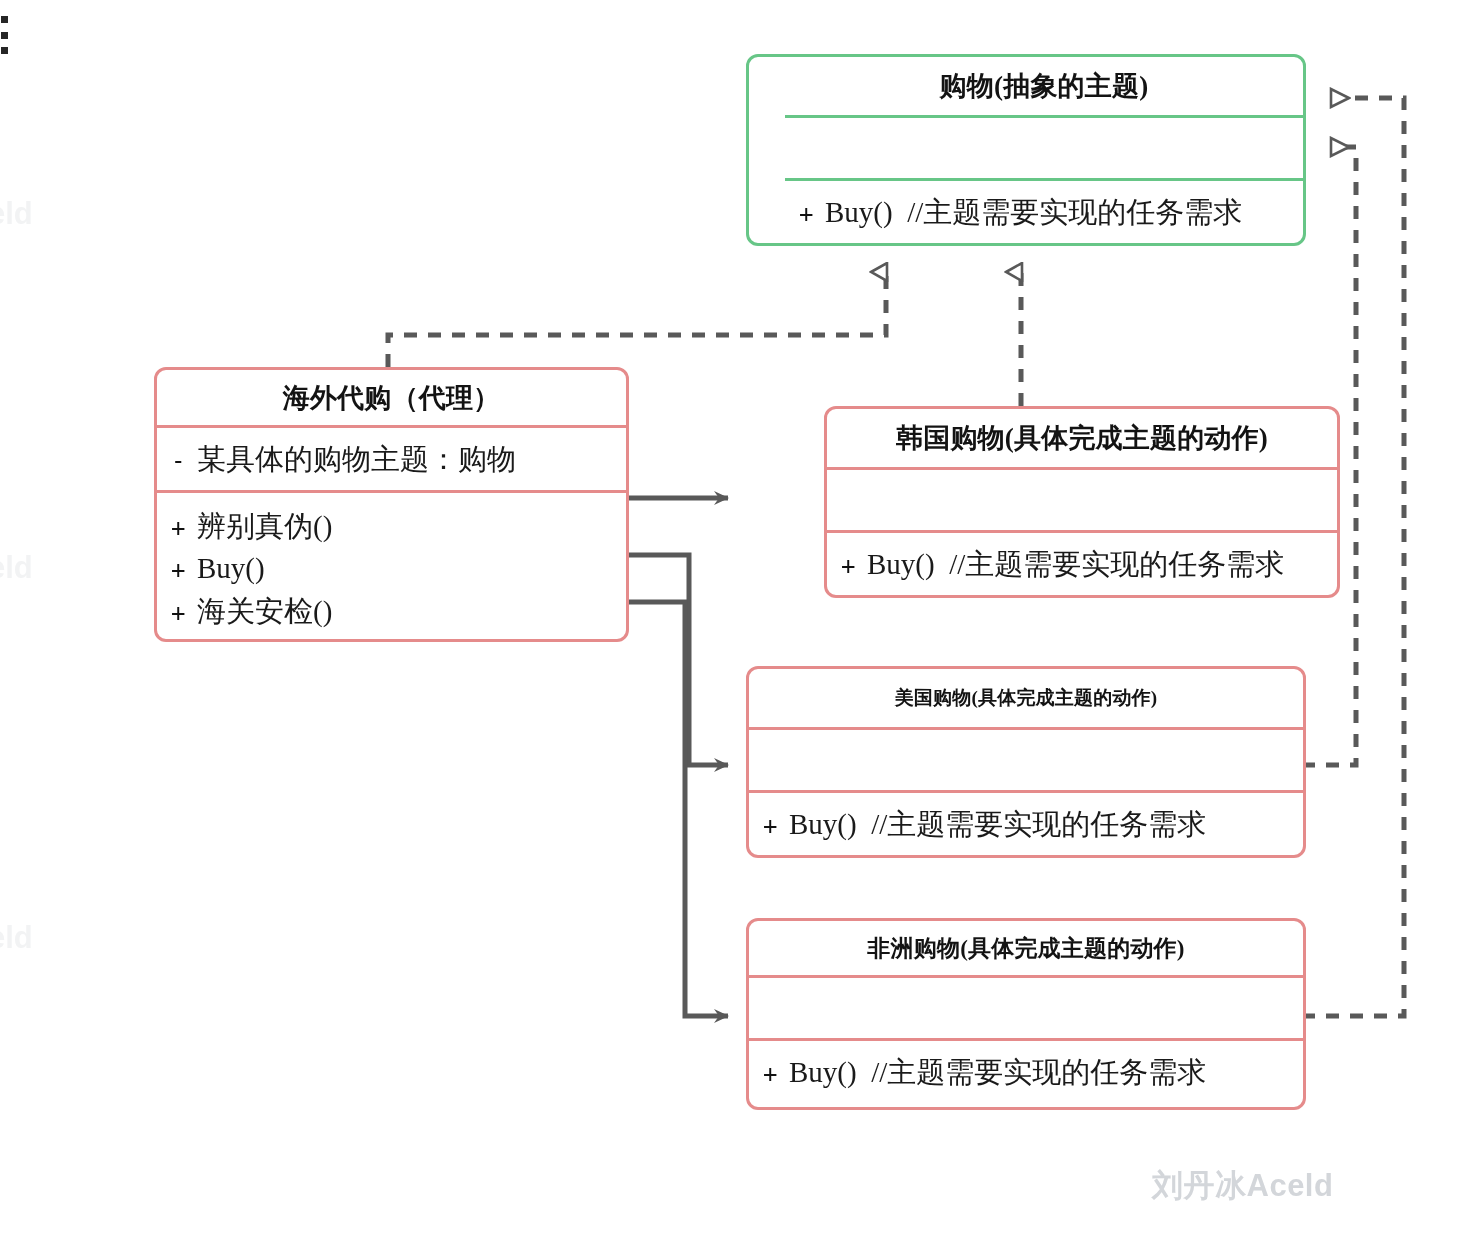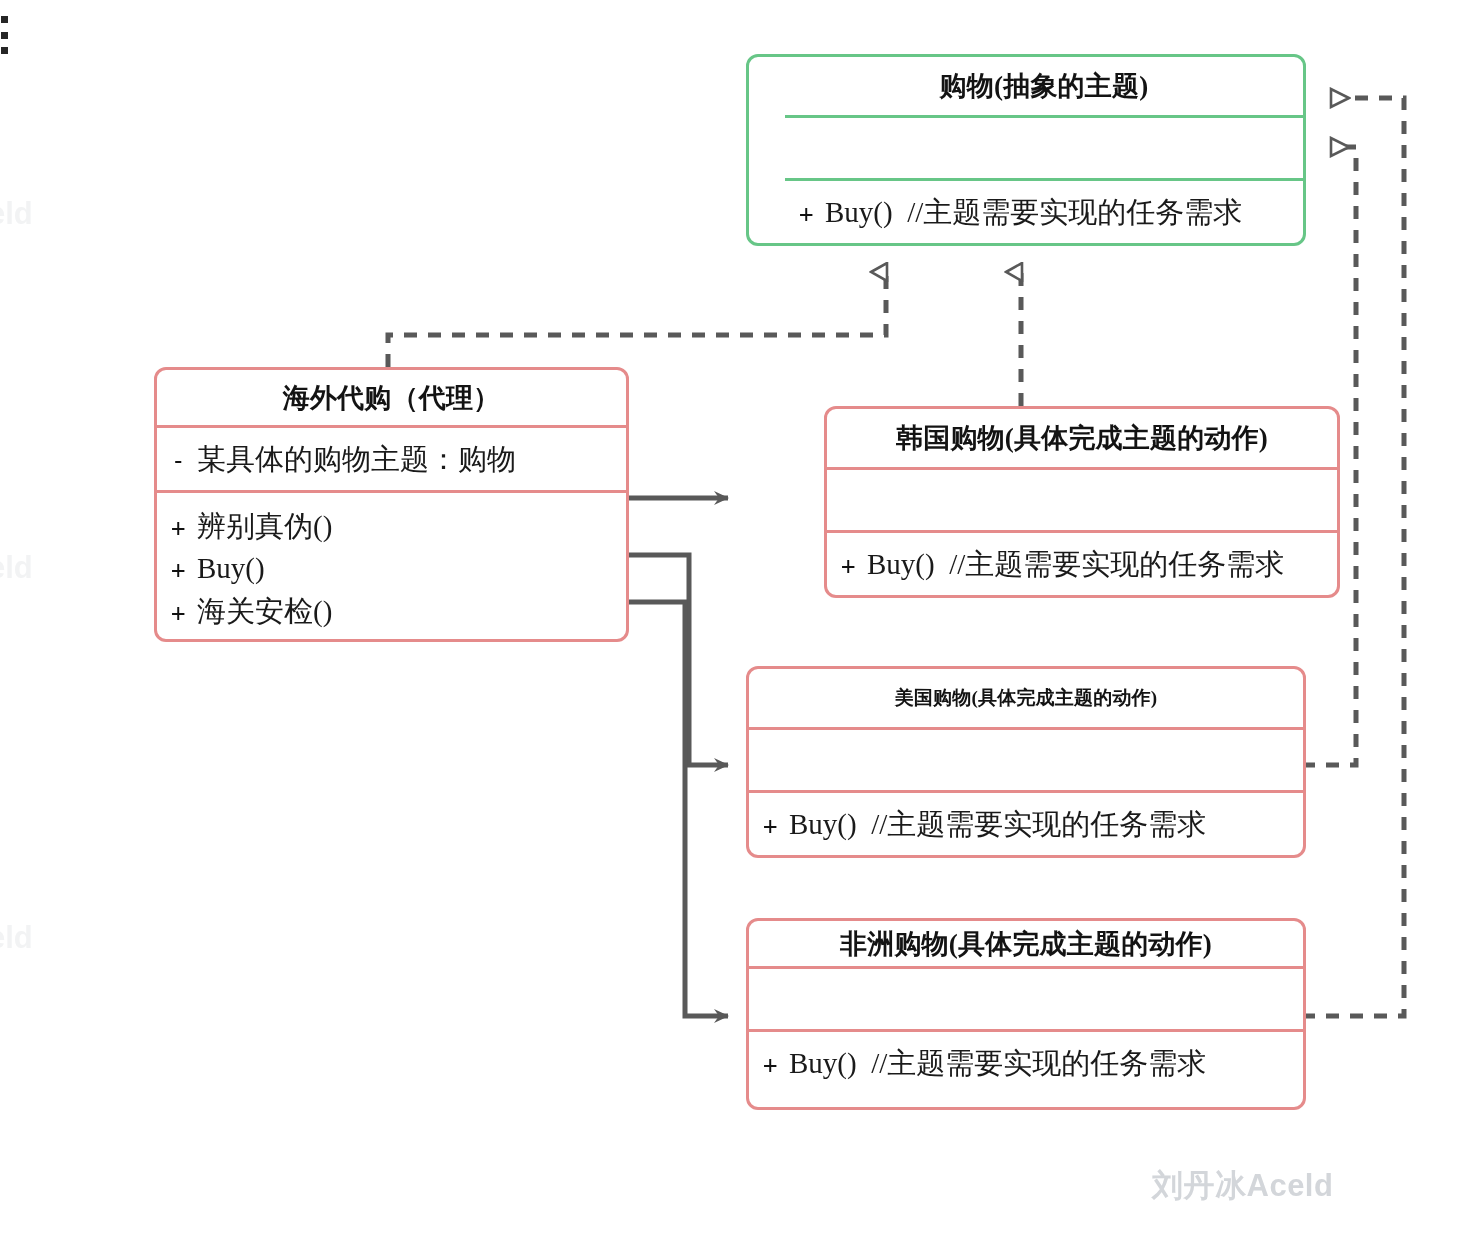--- a/index.html
+++ b/index.html
@@ -239,21 +239,21 @@
     <div class="uml-sep red"></div>
     <div class="uml-section" style="height:62px;">
       <div class="uml-row">
         <span class="uml-vis">+</span>
         <span class="uml-text">Buy()  //主题需要实现的任务需求</span>
       </div>
     </div>
   </div>
 
   <div class="uml-box red" style="left:746px; top:918px; width:560px; height:192px;">
-    <div class="uml-title" style="height:45px; font-size:27px;">非洲购物(具体完成主题的动作)</div>
+    <div class="uml-title" style="height:54px; font-size:23px;">非洲购物(具体完成主题的动作)</div>
     <div class="uml-sep red"></div>
     <div class="uml-section" style="height:60px;"></div>
     <div class="uml-sep red"></div>
     <div class="uml-section" style="height:62px;">
       <div class="uml-row">
         <span class="uml-vis">+</span>
         <span class="uml-text">Buy()  //主题需要实现的任务需求</span>
       </div>
     </div>
   </div>

